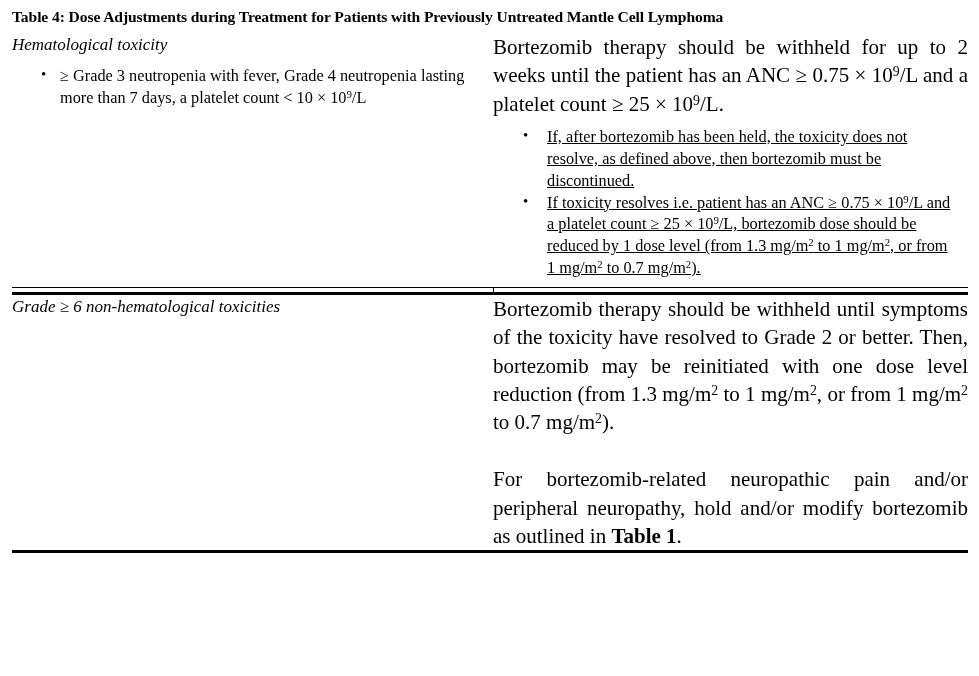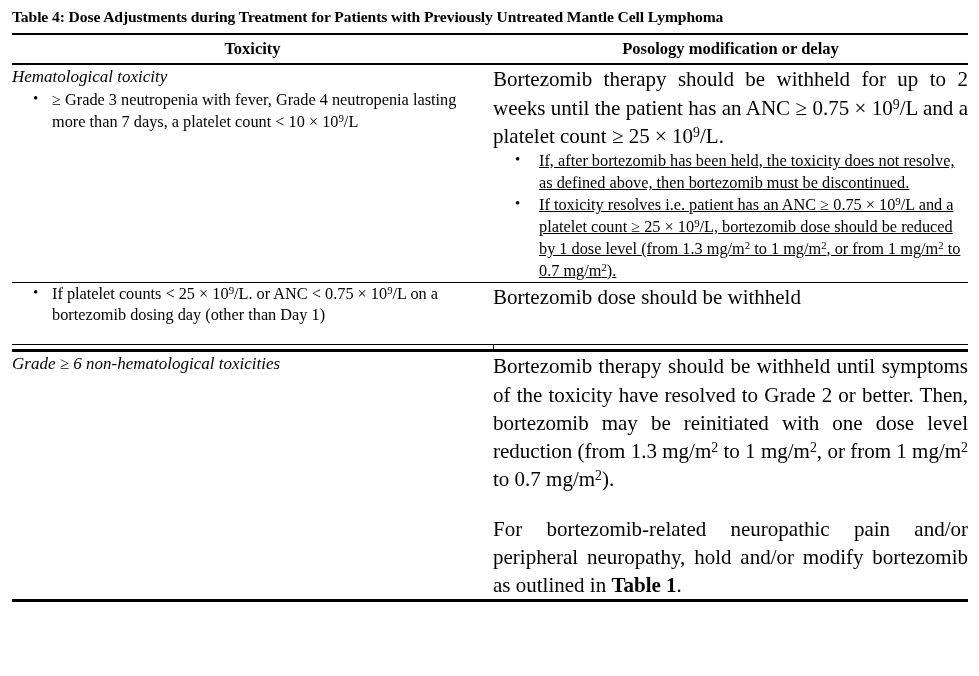--- a/index.html
+++ b/index.html
@@ -102,25 +102,25 @@
     line-height: 1.345;
     margin: 1px 0 0 0;
   }
   p.just {
     margin: 0;
     text-align: justify;
     text-justify: inter-word;
     font-size: 21px;
     line-height: 1.345;
   }
-  p.just.gap { margin-top: 21px; }
+  p.just.gap { margin-top: 29px; }
 
   ul.bul {
     list-style: none;
-    margin: 0;
+    margin: 8px;
     padding: 0;
   }
   ul.bul > li {
     position: relative;
     padding-left: 40px;
     font-size: 16.3px;
     line-height: 1.345;
     margin: 0 0 0 0;
   }
   ul.bul > li::before {
@@ -149,28 +149,20 @@
 
   <div class="caption">Table 4: Dose Adjustments during Treatment for Patients with Previously Untreated Mantle Cell Lymphoma</div>
 
   <table class="doc-table">
     <colgroup>
       <col class="c-left">
       <col class="c-right">
     </colgroup>
     <tbody>
 
-      <tr class="head-row">
-        <th class="cell-left">
-          <div class="head-text">Toxicity</div>
-        </th>
-        <th class="cell-right">
-          <div class="head-text">Posology modification or delay</div>
-        </th>
-      </tr>
 
       <tr class="body-row-1">
         <td class="cell-left">
           <div class="italic-lead">Hematological toxicity</div>
           <ul class="bul">
             <li>
               <span>≥ Grade 3 neutropenia with fever, Grade&nbsp;4 neutropenia lasting more than 7 days, a platelet count &lt; 10 × 10<sup>9</sup>/L</span>
             </li>
           </ul>
         </td>
@@ -180,33 +172,20 @@
             <li>
               <span>If, after bortezomib has been held, the toxicity does not resolve, as defined above, then bortezomib must be discontinued.</span>
             </li>
             <li>
               <span>If toxicity resolves i.e. patient has an ANC&nbsp;≥&nbsp;0.75 × 10<sup>9</sup>/L and a platelet count ≥ 25 × 10<sup>9</sup>/L, bortezomib dose should be reduced by 1 dose level (from 1.3&nbsp;mg/m<sup>2</sup> to 1&nbsp;mg/m<sup>2</sup>, or from 1&nbsp;mg/m<sup>2</sup> to 0.7&nbsp;mg/m<sup>2</sup>).</span>
             </li>
           </ul>
         </td>
       </tr>
 
-      <tr class="body-row-2">
-        <td class="cell-left">
-          <ul class="bul">
-            <li>
-              <span>If platelet counts &lt; 25 × 10<sup>9</sup>/L. or ANC &lt; 0.75 × 10<sup>9</sup>/L on a bortezomib dosing day (other than Day 1)</span>
-            </li>
-          </ul>
-          <span class="blank-pad"></span>
-        </td>
-        <td class="cell-right">
-          <p class="just">Bortezomib dose should be withheld</p>
-        </td>
-      </tr>
 
       <tr class="spacer-rule">
         <td class="sp-left"></td>
         <td></td>
       </tr>
 
       <tr class="body-row-3">
         <td class="cell-left">
           <div class="italic-lead">Grade ≥ 6 non-hematological toxicities</div>
         </td>

